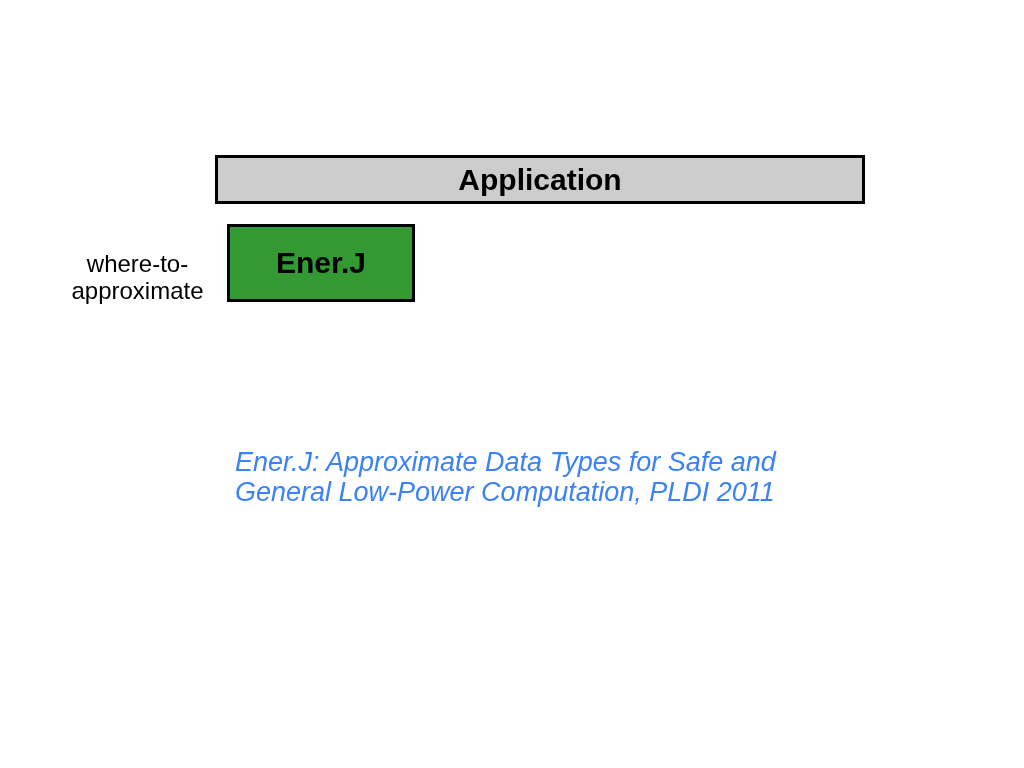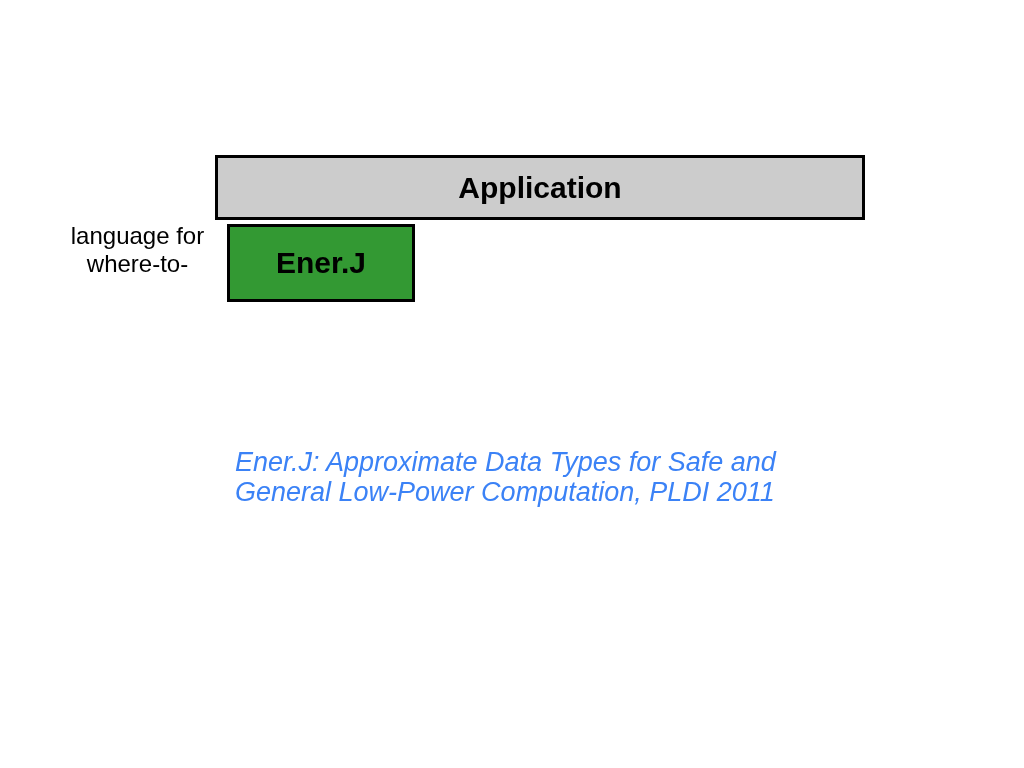--- a/index.html
+++ b/index.html
@@ -10,21 +10,21 @@
     background: #ffffff;
     font-family: Arial, Helvetica, sans-serif;
     position: relative;
     overflow: hidden;
   }
   .application-box {
     position: absolute;
     left: 215px;
     top: 155px;
     width: 650px;
-    height: 65px;
+    height: 49px;
     background: #cccccc;
     border: 3px solid #000000;
     box-sizing: border-box;
     display: flex;
     align-items: center;
     justify-content: center;
   }
   .application-label {
     font-size: 30px;
     font-weight: bold;
@@ -71,21 +71,22 @@
   }
 </style>
 </head>
 <body>
 
 <div class="application-box">
   <span class="application-label">Application</span>
 </div>
 
 <div class="left-caption">
-  <span>language for</span><br>
+  <br>
   <span>where-to-</span><br>
+  <span>approximate</span>
 </div>
 
 <div class="enerj-box">
   <span class="enerj-label">Ener.J</span>
 </div>
 
 <div class="citation">Ener.J: Approximate Data Types for Safe and General Low-Power Computation, PLDI 2011</div>
 
 </body></html>

